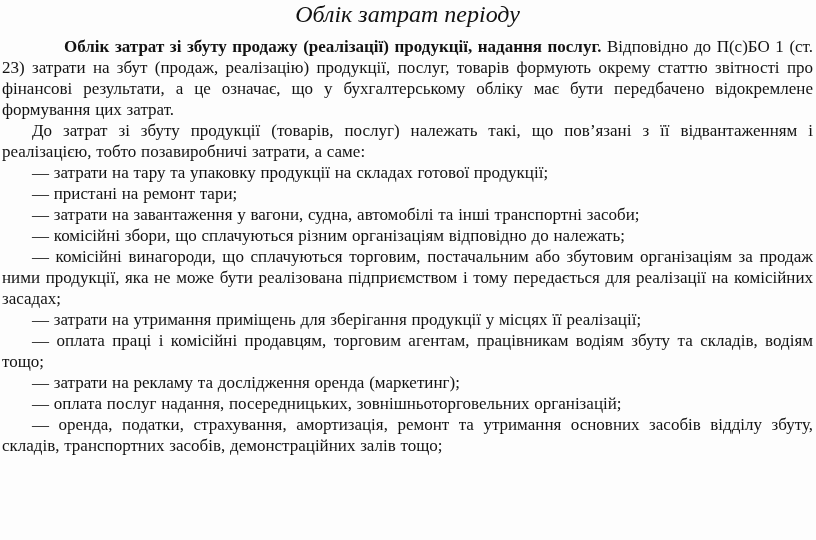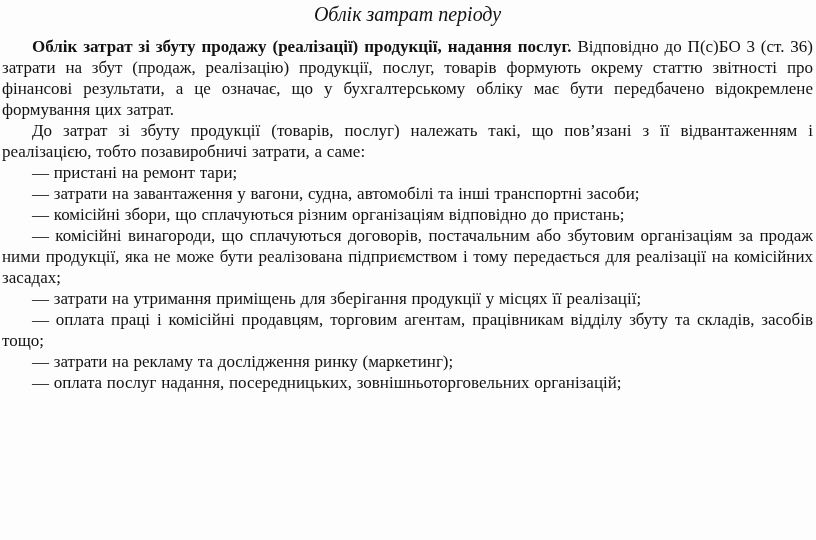--- a/index.html
+++ b/index.html
@@ -14,49 +14,52 @@
     box-sizing: border-box;
     background: #fdfdfd;
     color: #121212;
     font-family: "Liberation Serif", "DejaVu Serif", serif;
     font-size: 17px;
     line-height: 21px;
     padding: 3px 3px 0 2px;
     overflow: hidden;
   }
   .doc-title {
-    font-size: 20px;
+    font-size: 24px;
     font-weight: normal;
     font-style: italic;
     text-align: center;
     margin: 0 0 10px 0;
     line-height: 23px;
   }
   .para {
     margin: 0;
     text-align: justify;
     text-indent: 30px;
     word-spacing: 0.5px;
   }
   .para b {
     font-weight: bold;
+    margin-left: 32px;
   }
 </style>
 </head>
 <body>
 
 <div class="page">
   <h1 class="doc-title">Облік затрат періоду</h1>
 
-  <p class="para"><b>Облік затрат зі збуту продажу (реалізації) продукції, надання послуг.</b><span> Відповідно до П(с)БО 3 (ст. 36) затрати на збут (продаж, реалізацію) продукції, послуг, товарів формують окрему статтю звітності про фінансові результати, а це означає, що у бухгалтерському обліку має бути передбачено відокремлене формування цих затрат.</span></p>
+  <p class="para"><b>Облік затрат зі збуту продажу (реалізації) продукції, надання послуг.</b><span> Відповідно до П(с)БО 1 (ст. 23) затрати на збут (продаж, реалізацію) продукції, послуг, товарів формують окрему статтю звітності про фінансові результати, а це означає, що у бухгалтерському обліку має бути передбачено відокремлене формування цих затрат.</span></p>
 
   <p class="para">До затрат зі збуту продукції (товарів, послуг) належать такі, що пов’язані з її відвантаженням і реалізацією, тобто позавиробничі затрати, а саме:</p>
 
+  <p class="para">— затрати на тару та упаковку продукції на складах готової продукції;</p>
   <p class="para">— пристані на ремонт тари;</p>
   <p class="para">— затрати на завантаження у вагони, судна, автомобілі та інші транспортні засоби;</p>
-  <p class="para">— комісійні збори, що сплачуються різним організаціям відповідно до пристань;</p>
-  <p class="para">— комісійні винагороди, що сплачуються договорів, постачальним або збутовим організаціям за продаж ними продукції, яка не може бути реалізована підприємством і тому передається для реалізації на комісійних засадах;</p>
+  <p class="para">— комісійні збори, що сплачуються різним організаціям відповідно до належать;</p>
+  <p class="para">— комісійні винагороди, що сплачуються торговим, постачальним або збутовим організаціям за продаж ними продукції, яка не може бути реалізована підприємством і тому передається для реалізації на комісійних засадах;</p>
   <p class="para">— затрати на утримання приміщень для зберігання продукції у місцях її реалізації;</p>
-  <p class="para">— оплата праці і комісійні продавцям, торговим агентам, працівникам відділу збуту та складів, засобів тощо;</p>
-  <p class="para">— затрати на рекламу та дослідження ринку (маркетинг);</p>
+  <p class="para">— оплата праці і комісійні продавцям, торговим агентам, працівникам водіям збуту та складів, водіям тощо;</p>
+  <p class="para">— затрати на рекламу та дослідження оренда (маркетинг);</p>
   <p class="para">— оплата послуг надання, посередницьких, зовнішньоторговельних організацій;</p>
+  <p class="para">— оренда, податки, страхування, амортизація, ремонт та утримання основних засобів відділу збуту, складів, транспортних засобів, демонстраційних залів тощо;</p>
 
 </div>
 
 </body></html>

